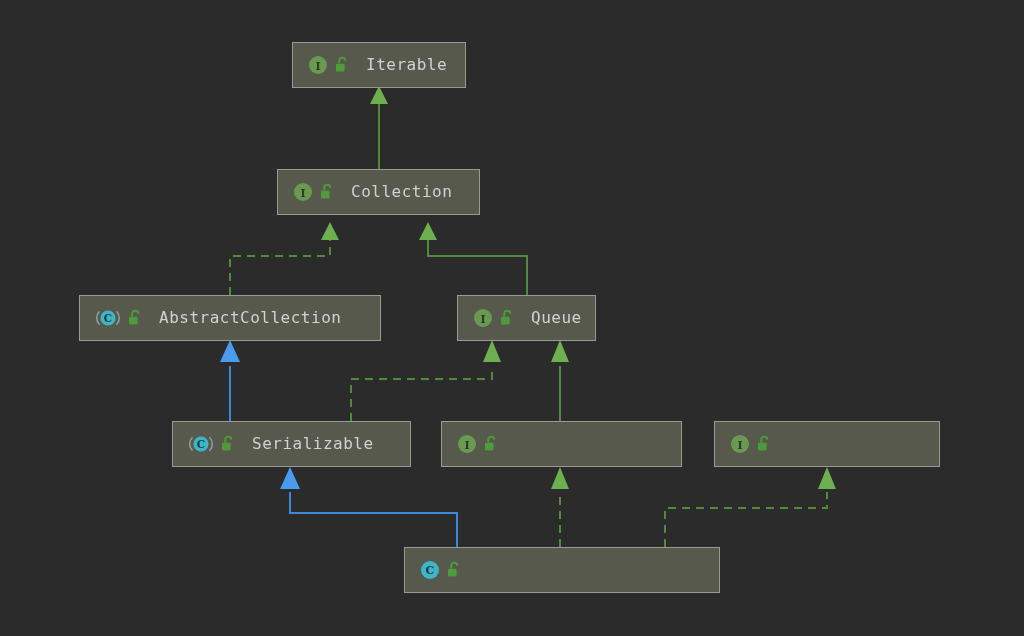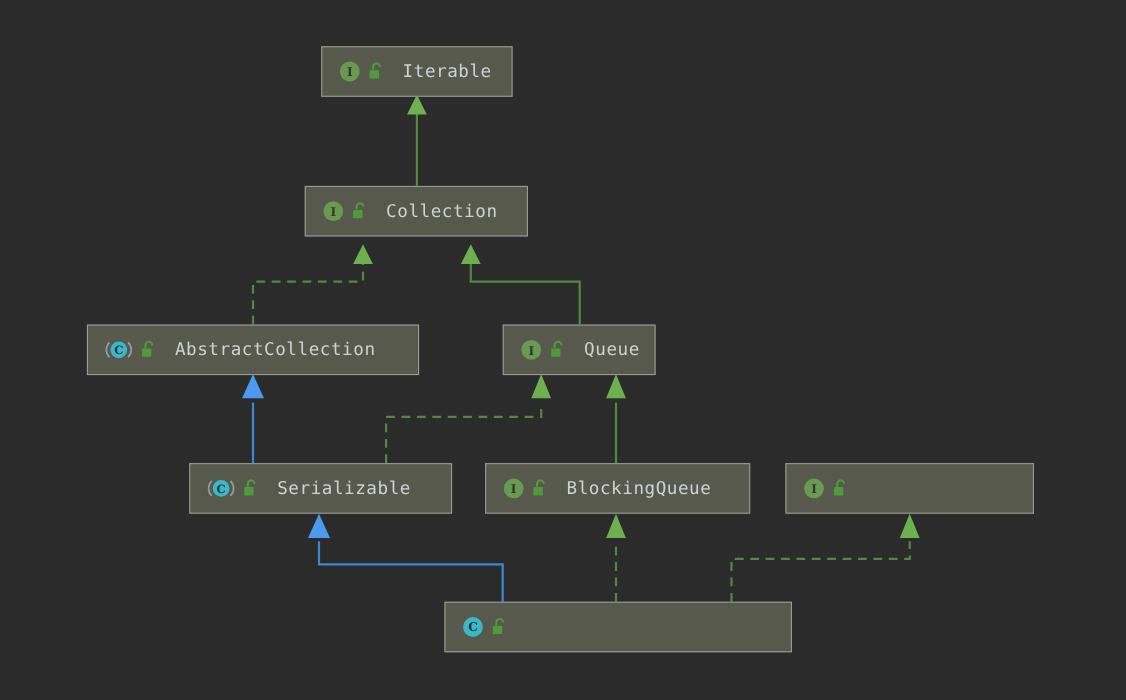--- a/index.html
+++ b/index.html
@@ -167,21 +167,20 @@
     <span class="glyphs">
       <svg class="ico" width="22" height="22" viewBox="0 0 22 22">
         <circle cx="11" cy="11" r="9" fill="#6a9a52"></circle>
         <text x="11" y="15.5" text-anchor="middle" font-family="DejaVu Serif, serif" font-size="11" font-weight="bold" fill="#2f3a26">I</text>
       </svg>
       <svg class="ico" width="16" height="20" viewBox="0 0 16 20">
         <path d="M5.2 8.5 V5.8 a3.1 3.1 0 0 1 6.2 0" fill="none" stroke="#4f9a3a" stroke-width="1.9"></path>
         <rect x="2" y="8.8" width="8.6" height="7.6" rx="0.8" fill="#4f9a3a"></rect>
       </svg>
     </span>
-    <span class="label">BlockingQueue</span>
   </div>
 
   <div class="node" style="left:714px;top:421px;width:226px;">
     <span class="glyphs">
       <svg class="ico" width="22" height="22" viewBox="0 0 22 22">
         <circle cx="11" cy="11" r="9" fill="#6a9a52"></circle>
         <text x="11" y="15.5" text-anchor="middle" font-family="DejaVu Serif, serif" font-size="11" font-weight="bold" fill="#2f3a26">I</text>
       </svg>
       <svg class="ico" width="16" height="20" viewBox="0 0 16 20">
         <path d="M5.2 8.5 V5.8 a3.1 3.1 0 0 1 6.2 0" fill="none" stroke="#4f9a3a" stroke-width="1.9"></path>

